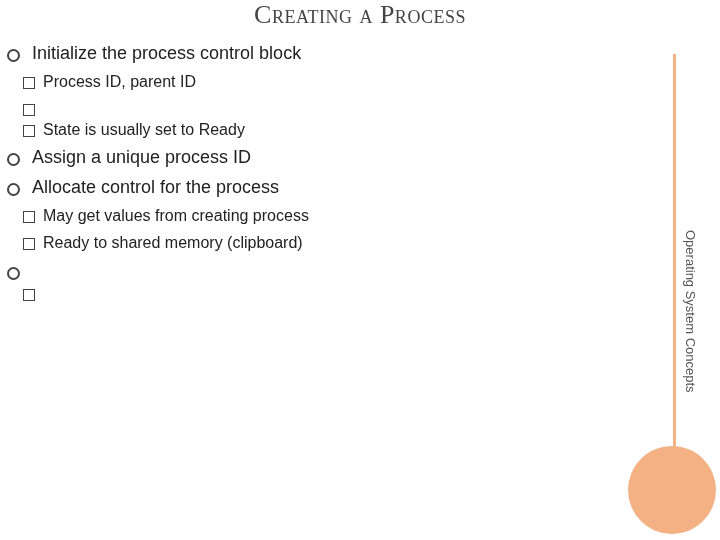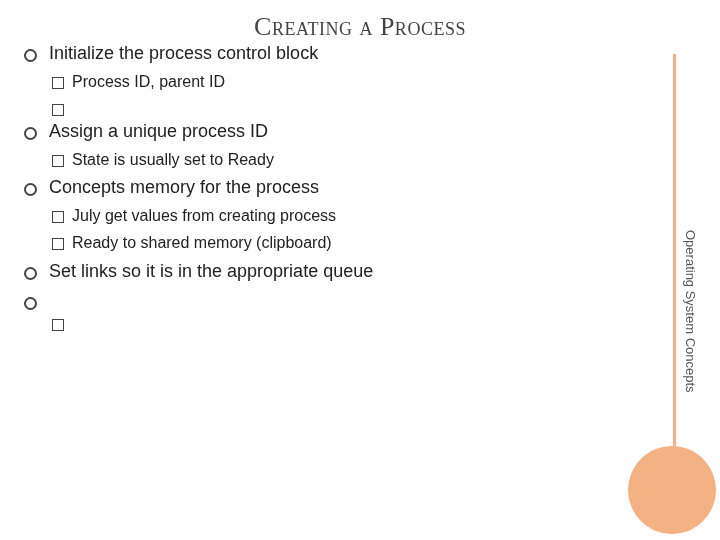--- a/index.html
+++ b/index.html
@@ -1,21 +1,21 @@
 <!DOCTYPE html>
 <html><head>
 <meta charset="utf-8">
 <style>
   html,body{margin:0;padding:0}
   body{width:720px;height:540px;background:#fff;font-family:Arial,Helvetica,sans-serif;color:#222;position:relative;overflow:hidden}
-  .title{font-family:Georgia,'Times New Roman',serif;font-variant:small-caps;font-size:26px;letter-spacing:.5px;text-align:center;color:#444;margin-top:12px}
-  .content{position:absolute;left:24px;top:38px;width:600px;font-size:18px;line-height:1.55}
+  .title{font-family:Georgia,'Times New Roman',serif;font-variant:small-caps;font-size:26px;letter-spacing:.5px;text-align:center;color:#444;}
+  .content{position:absolute;left:7px;top:38px;width:600px;font-size:18px;line-height:1.55}
   .row{display:flex;align-items:flex-start;margin:2px 0}
   .l1{margin-left:0}
-  .l2{margin-left:28px;font-size:16px}
+  .l2{margin-left:16px;font-size:16px}
   .dot{width:9px;height:9px;border:2px solid #444;border-radius:50%;margin-top:9px;margin-right:12px;flex:0 0 auto}
   .sq{width:10px;height:10px;border:1.5px solid #444;margin-top:7px;margin-right:8px;flex:0 0 auto}
   .vbar{position:absolute;right:44px;top:54px;width:3px;height:440px;background:#f4b183}
   .circle{position:absolute;right:4px;bottom:6px;width:88px;height:88px;border-radius:50%;background:#f4b183}
   .sidetxt{position:absolute;right:22px;top:230px;font-size:13px;color:#555;writing-mode:vertical-rl}
 </style>
 </head>
 <body>
 
 <div class="title">Creating a Process</div>
@@ -25,43 +25,39 @@
       <span class="dot"></span>
       <span>Initialize the process control block</span>
     </div>
   <div class="row l2">
       <span class="sq"></span>
       <span>Process ID, parent ID</span>
     </div>
   <div class="row l2">
       <span class="sq"></span>
     </div>
-  <div class="row l1">
-      <span class="dot"></span>
-      <span>Assign a unique process ID</span>
-    </div>
   <div class="row l2">
       <span class="sq"></span>
       <span>State is usually set to Ready</span>
     </div>
   <div class="row l1">
       <span class="dot"></span>
-      <span>Concepts memory for the process</span>
+      <span>Assign a unique process ID</span>
+    </div>
+  <div class="row l1">
+      <span class="dot"></span>
+      <span>Allocate control for the process</span>
     </div>
   <div class="row l2">
       <span class="sq"></span>
-      <span>July get values from creating process</span>
+      <span>May get values from creating process</span>
     </div>
   <div class="row l2">
       <span class="sq"></span>
       <span>Ready to shared memory (clipboard)</span>
-    </div>
-  <div class="row l1">
-      <span class="dot"></span>
-      <span>Set links so it is in the appropriate queue</span>
     </div>
   <div class="row l1">
       <span class="dot"></span>
     </div>
   <div class="row l2">
       <span class="sq"></span>
     </div>
 </div>
 
 <div class="vbar"></div>

